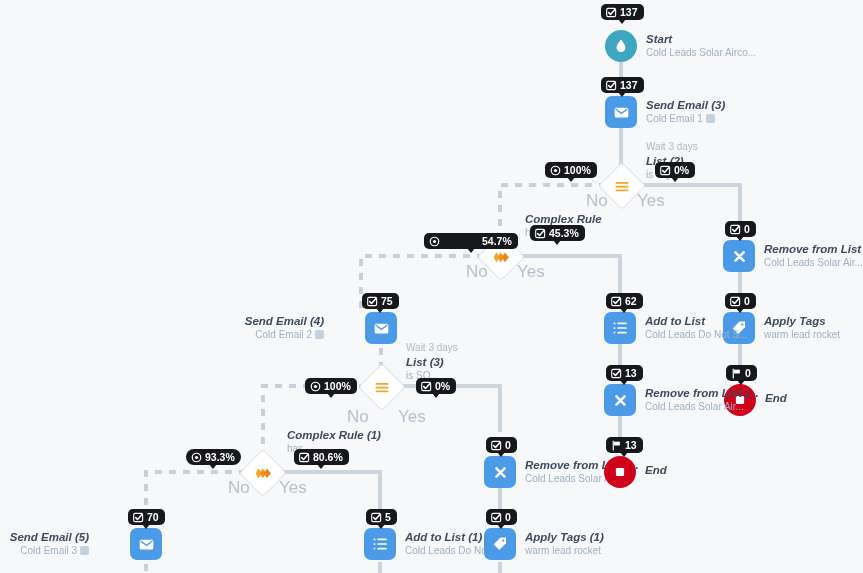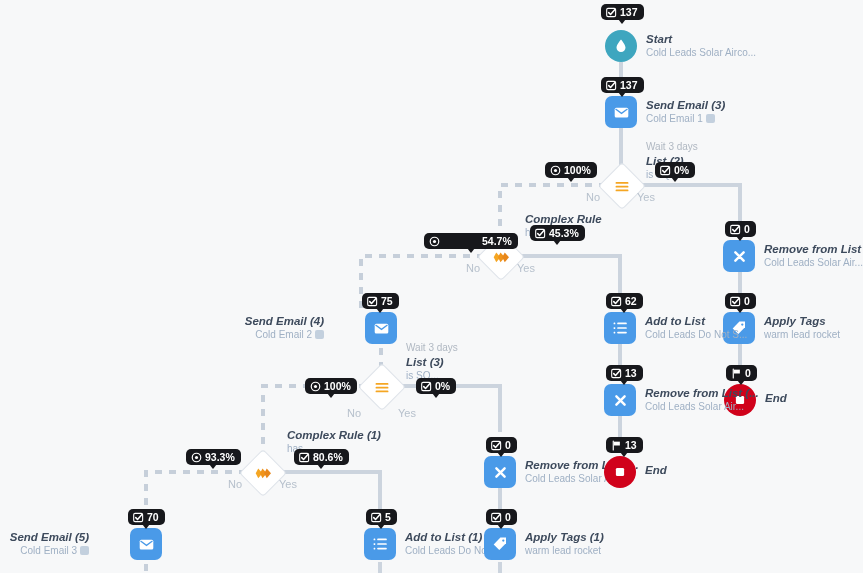--- a/index.html
+++ b/index.html
@@ -64,21 +64,21 @@
   }
   .badge:after{
     content:"";position:absolute;left:50%;bottom:-4px;
     margin-left:-4px;width:0;height:0;
     border-left:4px solid transparent;border-right:4px solid transparent;
     border-top:5px solid #17181c;
   }
   .badge svg{display:block;}
 
   
-  .branch{position:absolute;font-size:11px;color:#b6c0cc;white-space:nowrap;}
+  .branch{position:absolute;font-size:17px;color:#b6c0cc;white-space:nowrap;}
 
   
   .ic{display:block;}
 </style>
 </head>
 <body>
 
 <div id="canvas">
 
   <svg id="wires" viewBox="0 0 863 573">
@@ -431,21 +431,21 @@
           <path d="M4 1.2l5 5.8-5 5.8-3-5.8z" fill="#f5a623"></path>
           <path d="M9 1.2l5 5.8-5 5.8-3-5.8z" fill="#f0941b"></path>
           <path d="M14 1.2l5 5.8-5 5.8-3-5.8z" fill="#e8871a"></path>
         </svg>
     </div>
     <div class="lbl dtop">
       <div class="t1">Complex Rule (1)</div>
       <div class="t2">has ...</div>
     </div>
   </div>
-  <div class="badge" style="left:186px;top:449px;">
+  <div class="badge" style="left:186px;top:449px;border-radius:8px;">
     <svg class="ic" width="11" height="11" viewBox="0 0 16 16">
         <circle cx="8" cy="8" r="6.2" fill="none" stroke="#fff" stroke-width="1.7"></circle>
         <circle cx="8" cy="8" r="2.3" fill="#fff"></circle>
       </svg>
     <span>93.3%</span>
   </div>
   <div class="badge" style="left:294px;top:449px;">
     <svg class="ic" width="11" height="11" viewBox="0 0 16 16">
         <rect x="1" y="2" width="13" height="12" rx="2" fill="none" stroke="#fff" stroke-width="1.6"></rect>
         <path d="M4 8.2l2.6 2.6L13 3.6" fill="none" stroke="#fff" stroke-width="2.2" stroke-linecap="round" stroke-linejoin="round"></path>

